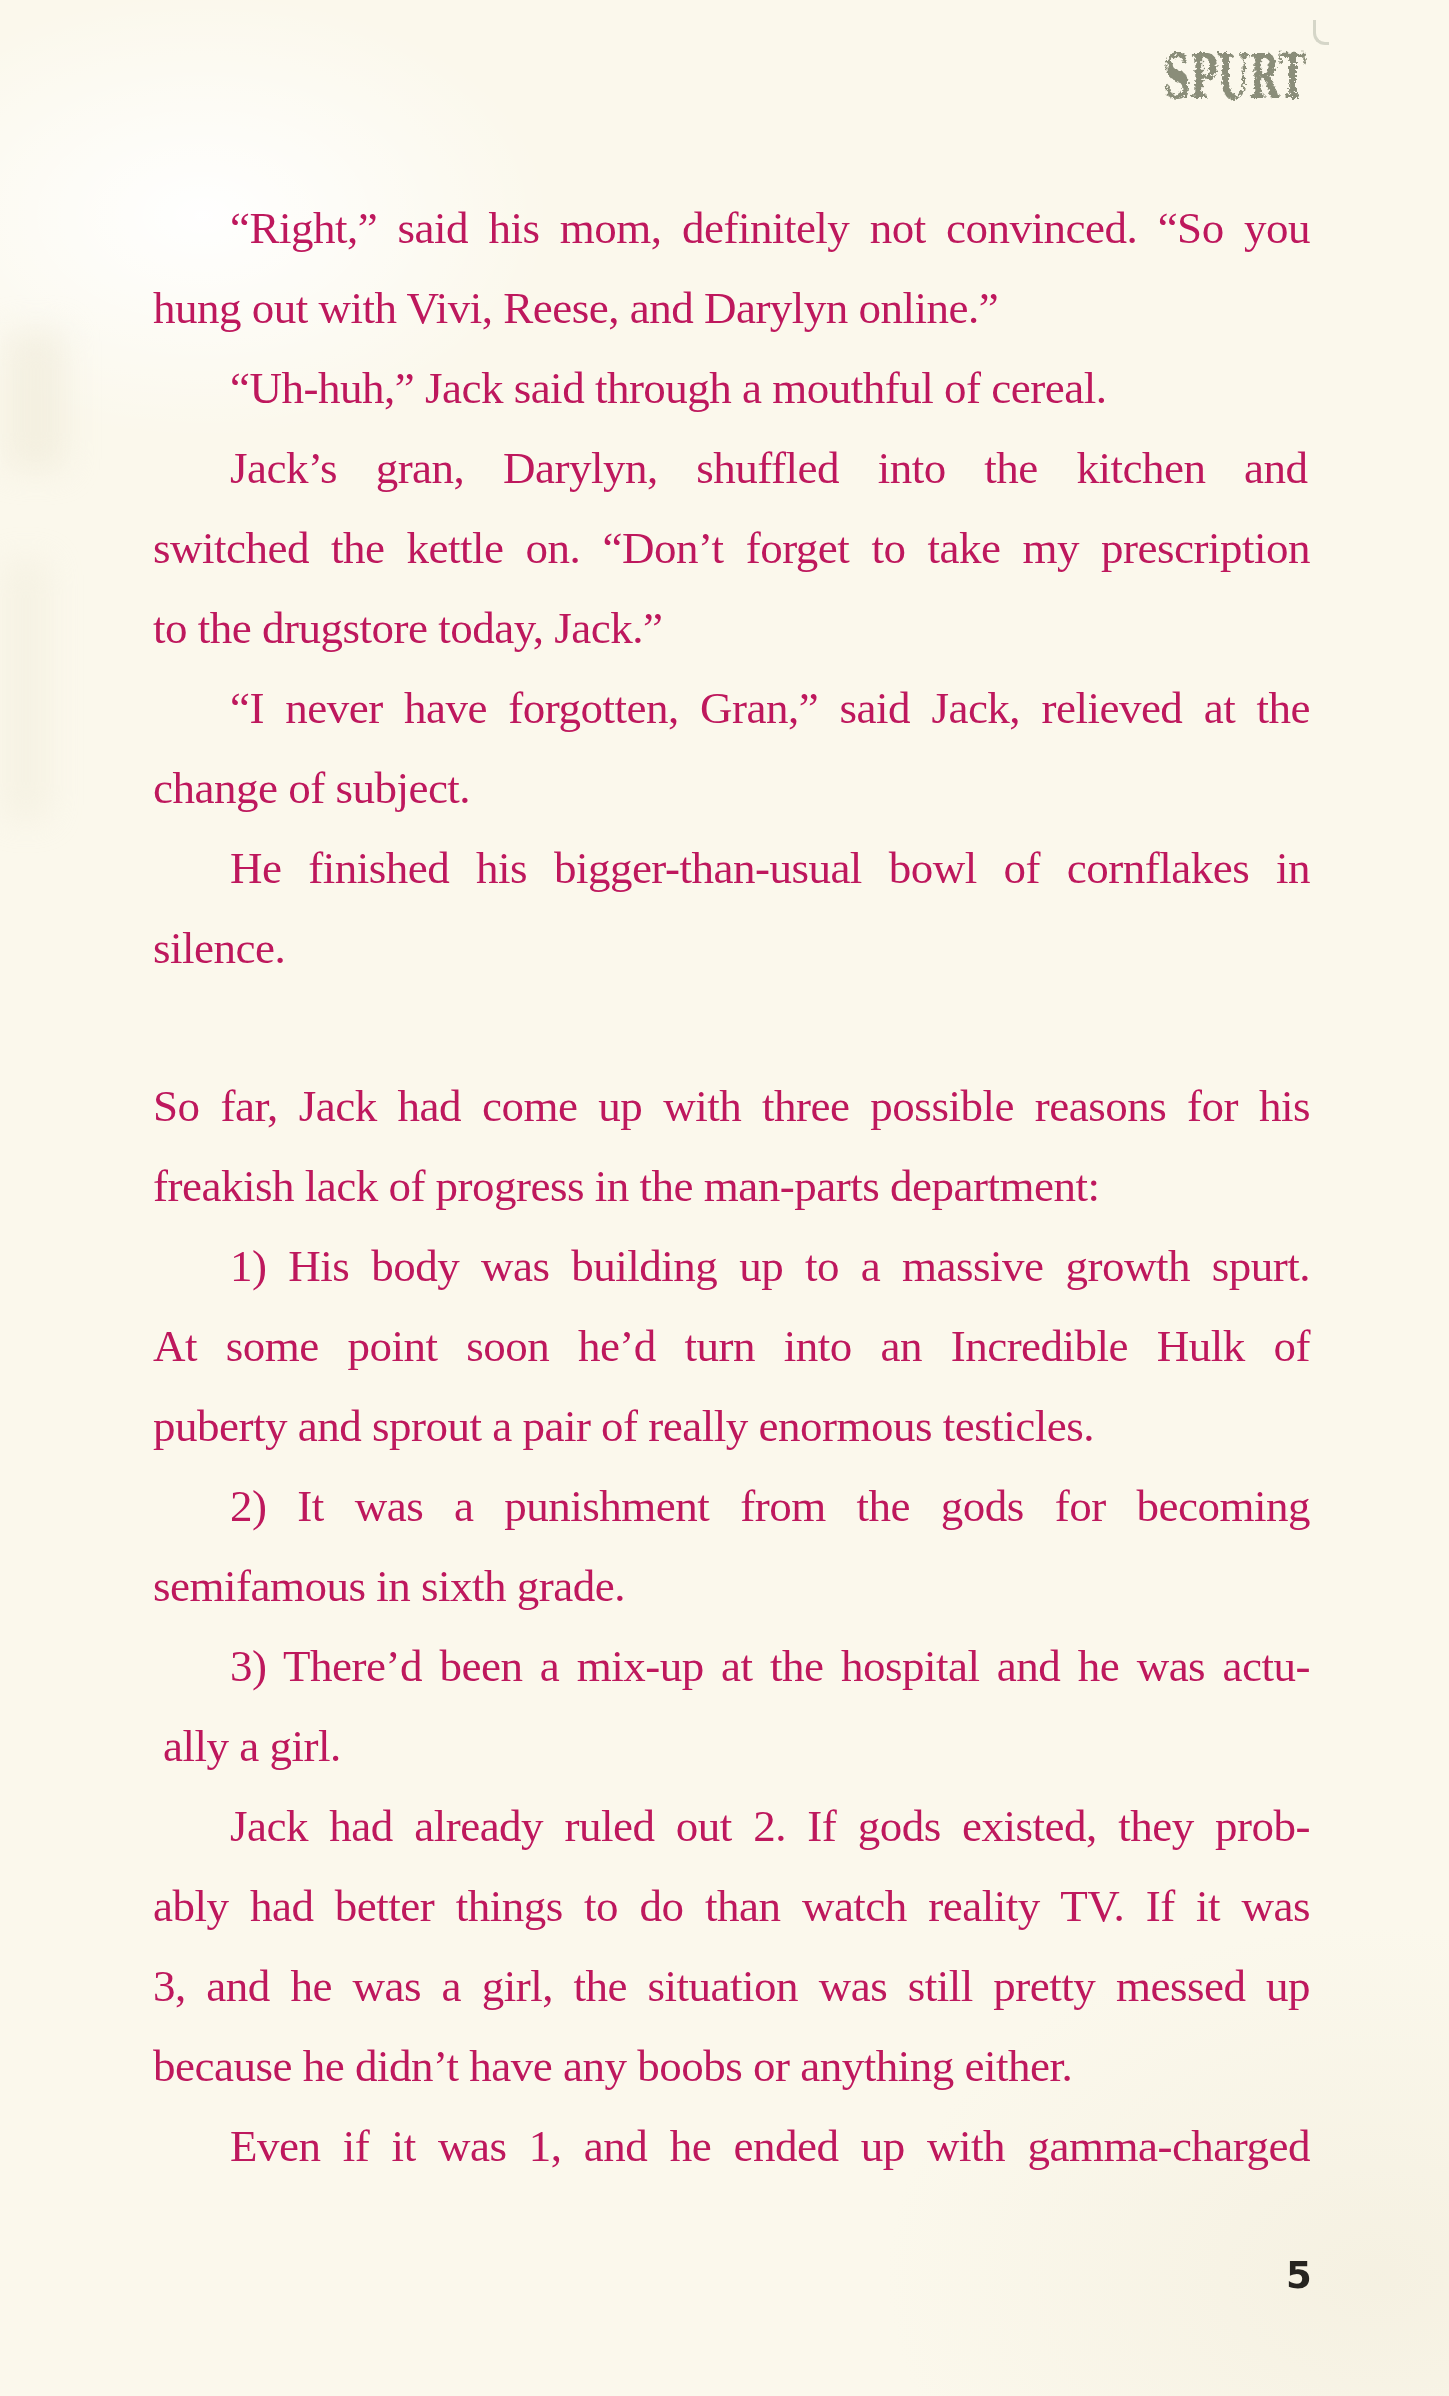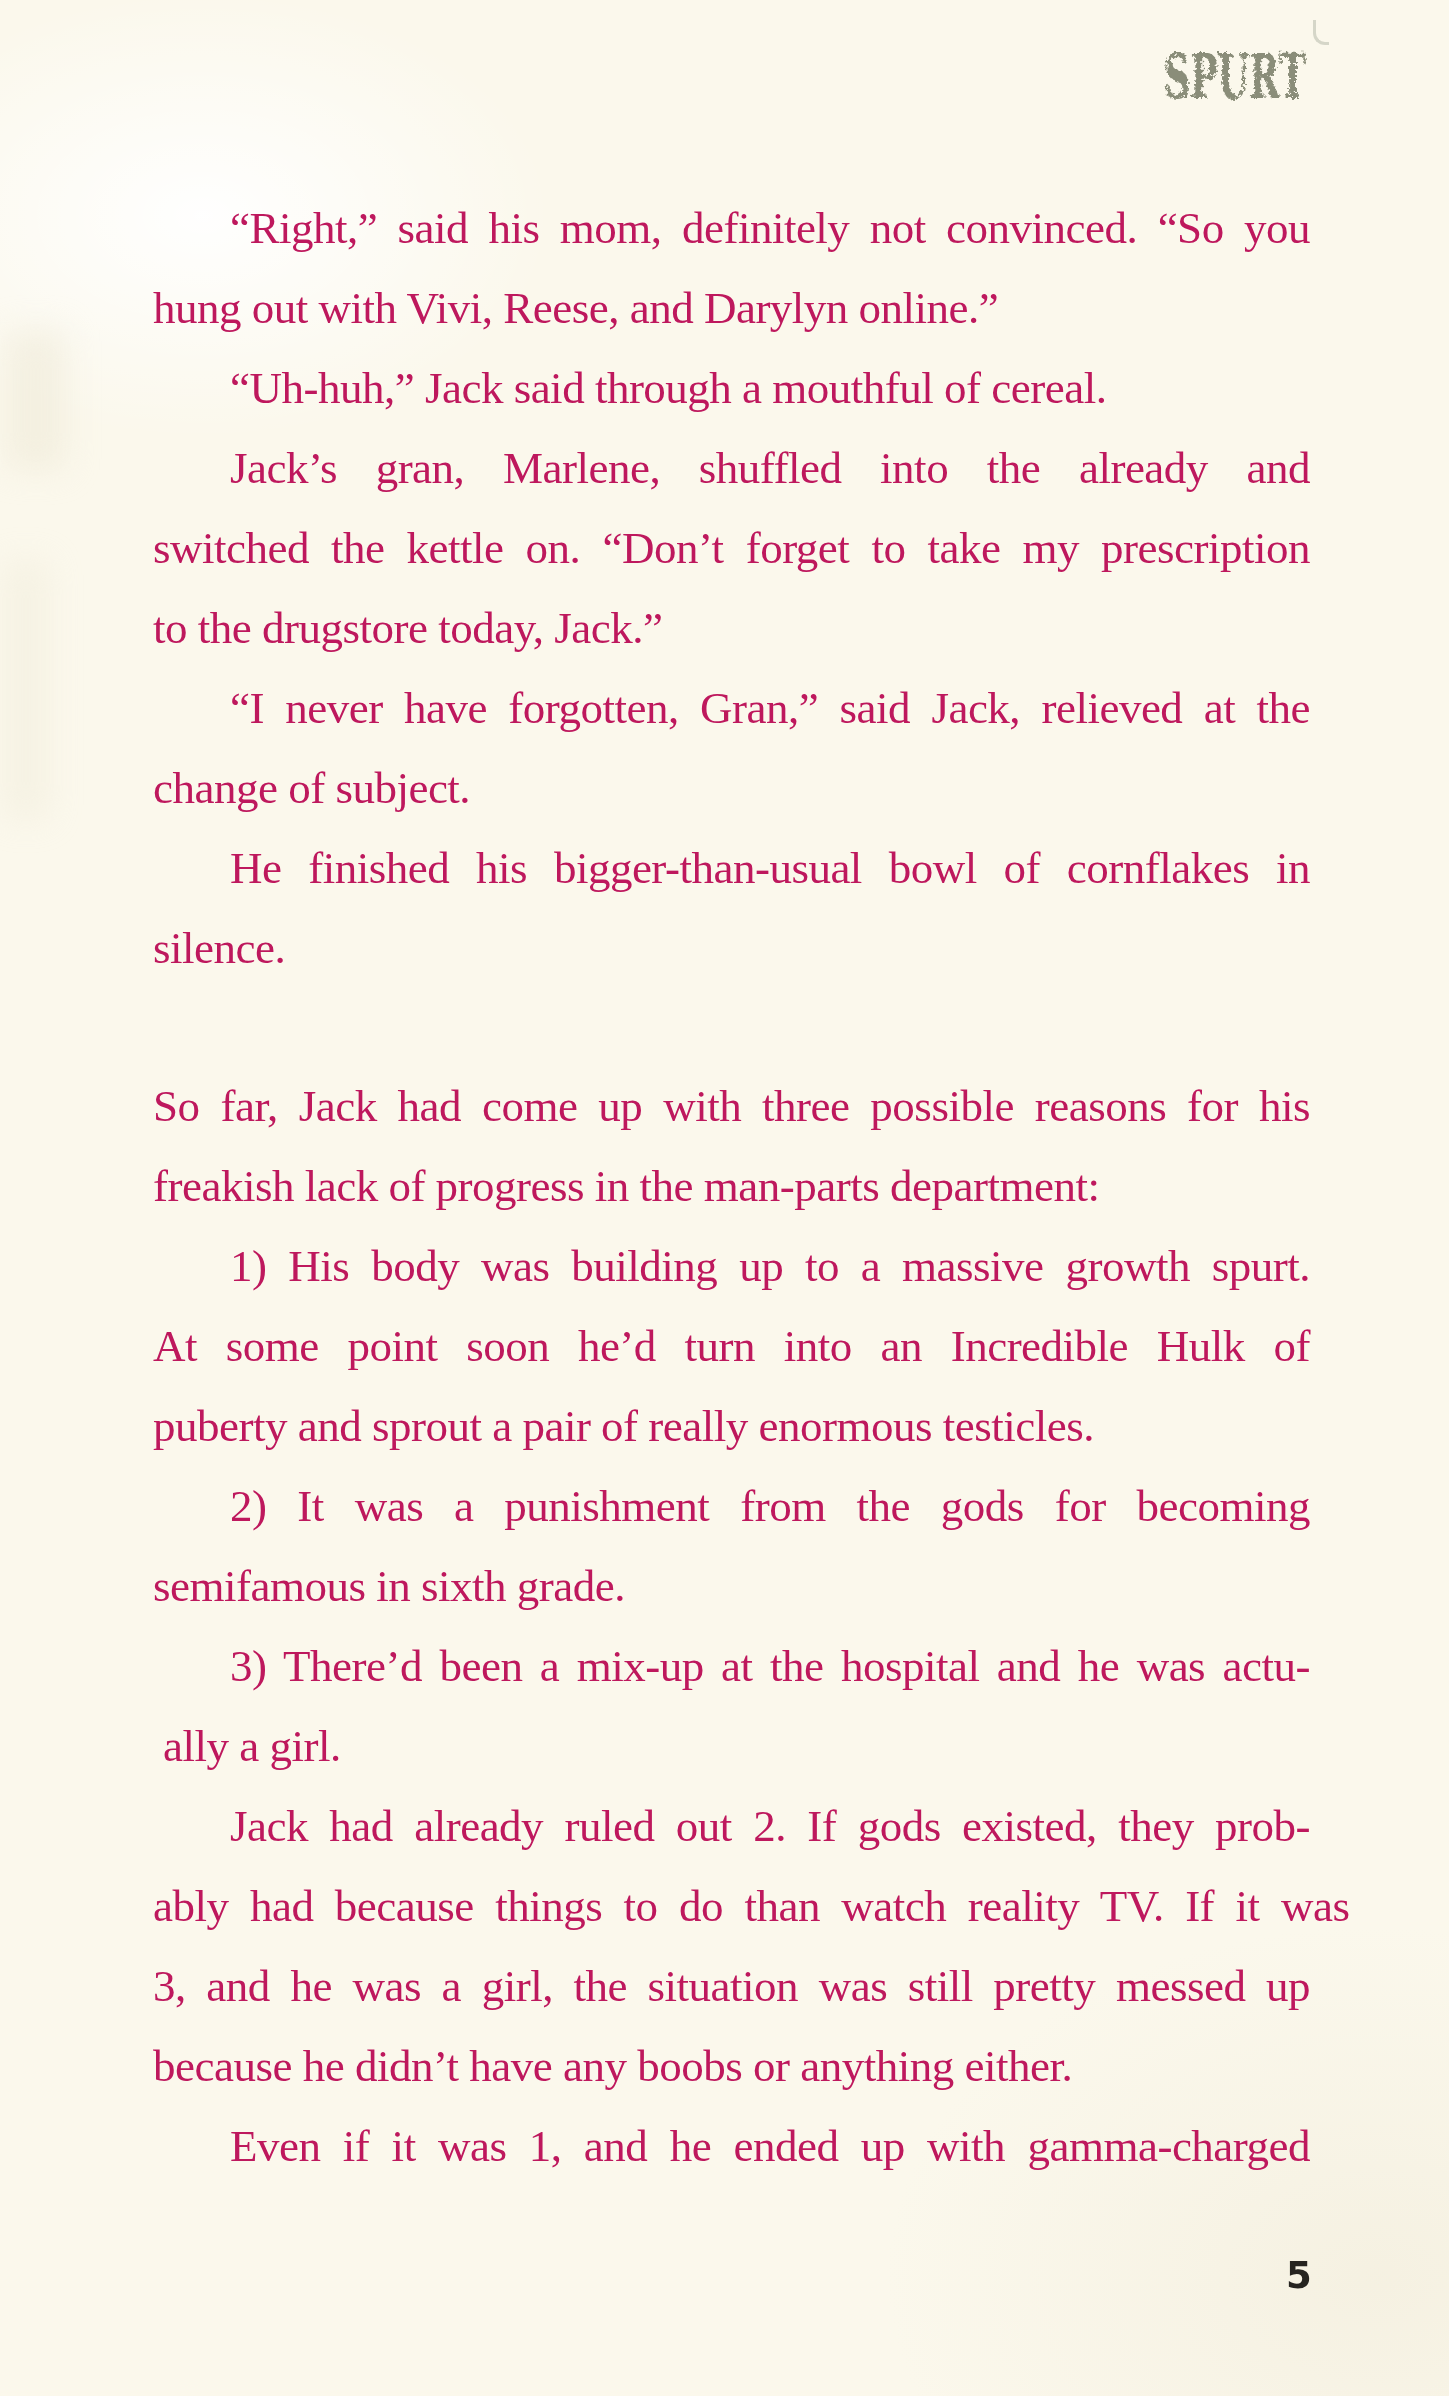--- a/index.html
+++ b/index.html
@@ -103,38 +103,38 @@
   </div>
 
   <div class="speck-curl"></div>
   <div class="smudge-1"></div>
   <div class="smudge-2"></div>
 
   <div class="text-block">
       <div class="line indent just"><span style="word-spacing: 9.61328px;">“Right,” said his mom, definitely not convinced. “So you</span></div>
       <div class="line"><span style="word-spacing: 0px;">hung out with Vivi, Reese, and Darylyn online.”</span></div>
       <div class="line indent"><span style="word-spacing: 0px;">“Uh-huh,” Jack said through a mouthful of cereal.</span></div>
-      <div class="line indent just"><span style="word-spacing: 27.9062px;">Jack’s gran, Marlene, shuffled into the already and</span></div>
+      <div class="line indent just"><span style="word-spacing: 27.9062px;">Jack’s gran, Darylyn, shuffled into the kitchen and</span></div>
       <div class="line just"><span style="word-spacing: 11.3264px;">switched the kettle on. “Don’t forget to take my prescription</span></div>
       <div class="line"><span style="word-spacing: 0px;">to the drugstore today, Jack.”</span></div>
       <div class="line indent just"><span style="word-spacing: 10.5868px;">“I never have forgotten, Gran,” said Jack, relieved at the</span></div>
       <div class="line"><span style="word-spacing: 0px;">change of subject.</span></div>
       <div class="line indent just"><span style="word-spacing: 16.0558px;">He finished his bigger-than-usual bowl of cornflakes in</span></div>
       <div class="line"><span style="word-spacing: 0px;">silence.</span></div>
       <div class="line just sect"><span style="word-spacing: 10.142px;">So far, Jack had come up with three possible reasons for his</span></div>
       <div class="line"><span style="word-spacing: 0px;">freakish lack of progress in the man-parts department:</span></div>
       <div class="line indent just"><span style="word-spacing: 11.0813px;">1) His body was building up to a massive growth spurt.</span></div>
       <div class="line just"><span style="word-spacing: 17.9688px;">At some point soon he’d turn into an Incredible Hulk of</span></div>
       <div class="line"><span style="word-spacing: 0px; text-align: center;">puberty and sprout a pair of really enormous testicles.</span></div>
       <div class="line indent just"><span style="word-spacing: 20.1042px;">2) It was a punishment from the gods for becoming</span></div>
       <div class="line"><span style="word-spacing: 0px;">semifamous in sixth grade.</span></div>
       <div class="line indent just"><span style="word-spacing: 6.67756px;">3) There’d been a mix-up at the hospital and he was actu-</span></div>
       <div class="line"><span style="word-spacing: 0px; margin-left: 10px;">ally a girl.</span></div>
       <div class="line indent just"><span style="word-spacing: 10.6297px;">Jack had already ruled out 2. If gods existed, they prob-</span></div>
-      <div class="line just"><span style="word-spacing: 10.6784px;">ably had because things to do than watch reality TV. If it was</span></div>
+      <div class="line just"><span style="word-spacing: 10.6784px;">ably had better things to do than watch reality TV. If it was</span></div>
       <div class="line just"><span style="word-spacing: 9.84896px;">3, and he was a girl, the situation was still pretty messed up</span></div>
       <div class="line"><span style="word-spacing: 0px;">because he didn’t have any boobs or anything either.</span></div>
       <div class="line indent just"><span style="word-spacing: 11.5875px;">Even if it was 1, and he ended up with gamma-charged</span></div>
     </div>
 
   <div class="folio">5</div>
 
 </div>
 
 </body></html>

